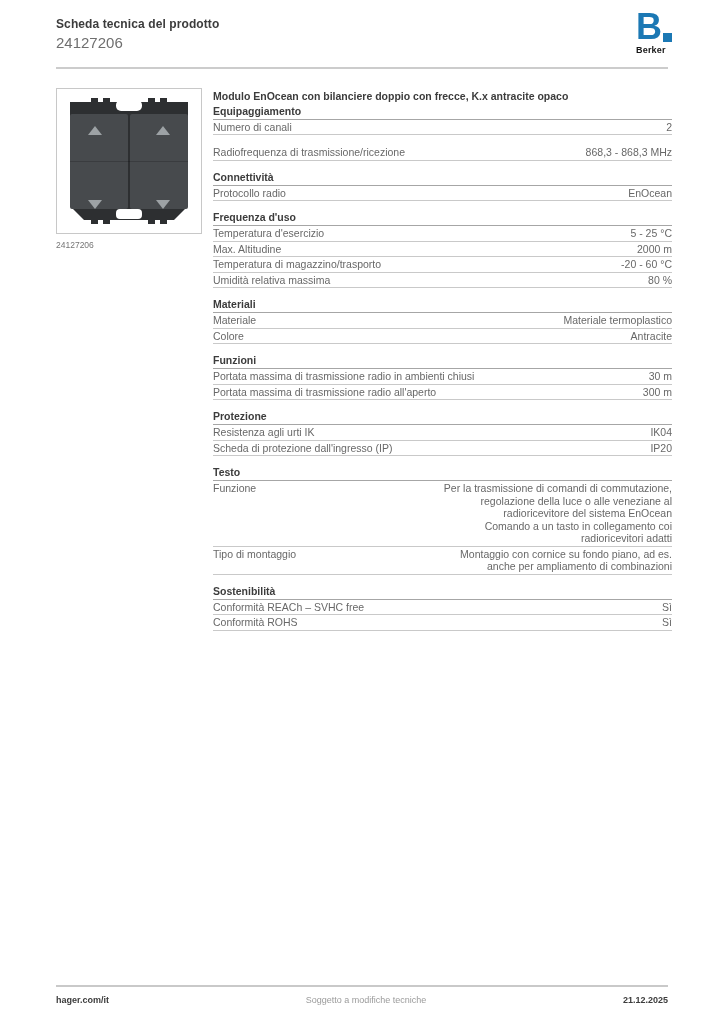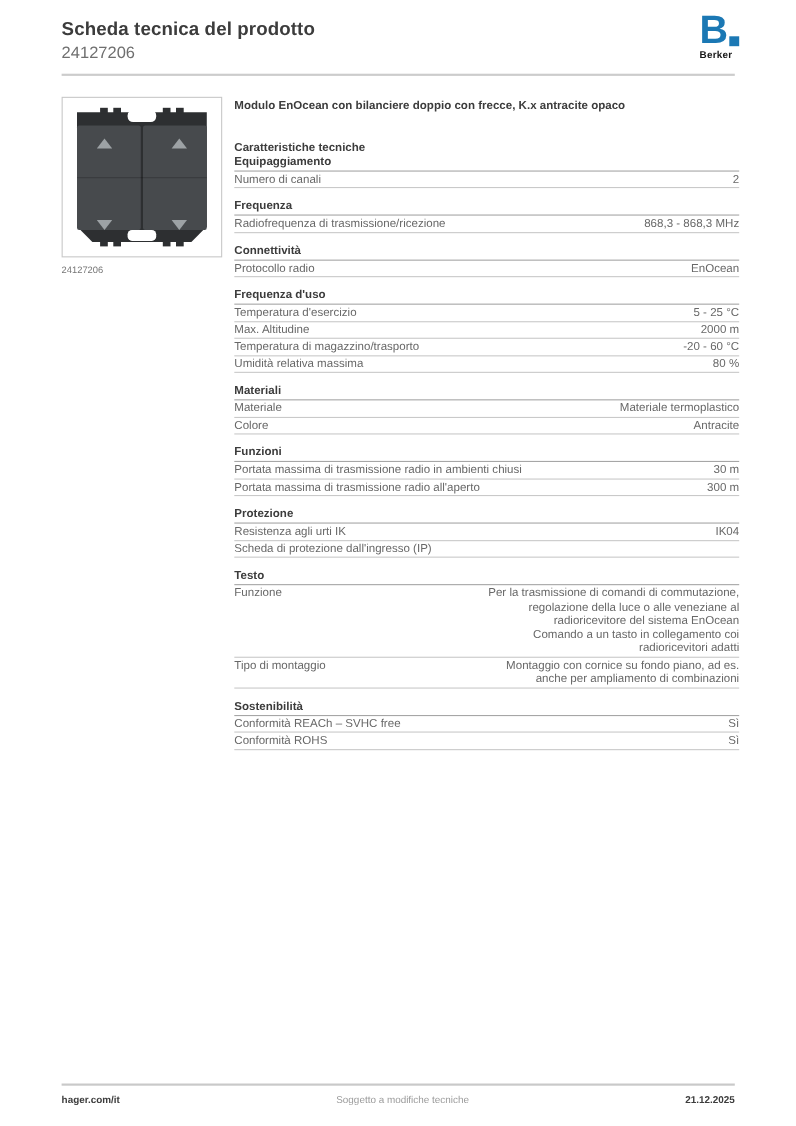--- a/index.html
+++ b/index.html
@@ -4,21 +4,21 @@
 <style>
   * { margin:0; padding:0; box-sizing:border-box; }
   html,body { background:#ffffff; }
   body { font-family:"Liberation Sans", sans-serif; }
   .page {
     position:relative; width:724px; height:1024px; background:#fff;
     overflow:hidden; margin:0 auto;
   }
   
   .header { position:absolute; left:56px; top:17px; }
-  .doc-title { font-size:17px; font-weight:bold; color:#3c3c3c; letter-spacing:.1px; }
+  .doc-title { font-size:12px; font-weight:bold; color:#3c3c3c; letter-spacing:.1px; }
   .doc-number { font-size:15px; color:#6f6f6f; margin-top:3px; }
   .logo { position:absolute; top:12px; left:636px; width:40px; }
   .logo-b-row { display:flex; align-items:flex-end; line-height:.85; }
   .logo-b { font-size:36px; font-weight:bold; color:#1b78b4; letter-spacing:-1px; }
   .logo-dot { display:inline-block; width:9px; height:9px; background:#1b78b4; margin-left:2px; margin-bottom:1px; }
   .logo-brand { font-size:9px; font-weight:bold; color:#161616; margin-top:2px; letter-spacing:.2px; }
   .rule-top { position:absolute; left:56px; top:67px; width:612px; height:2px; background:#cccccc; }
 
   
   .content { position:absolute; left:56px; top:88px; width:616px; display:flex; align-items:flex-start; }
@@ -99,31 +99,29 @@
           <polygon points="106,37 113,46 99,46" fill="#9da2a5"></polygon>
           <polygon points="31,111 45,111 38,120" fill="#9da2a5"></polygon>
           <polygon points="99,111 113,111 106,120" fill="#9da2a5"></polygon>
         </svg>
       </div>
       <div class="image-caption">24127206</div>
     </div>
 
     <div class="table-col">
       <div class="product-name">Modulo EnOcean con bilanciere doppio con frecce, K.x antracite opaco</div>
-      <div class="specs-heading">Caratteristiche tecniche</div>
       <div id="spec-sections">
           <div class="section">
             <div class="section-title">Equipaggiamento</div>
             <div class="spec-row">
               <div class="spec-label">Numero di canali</div>
               <div class="spec-value">2</div>
             </div>
           </div>
           <div class="section">
-            <div class="section-title">Frequenza</div>
             <div class="spec-row">
               <div class="spec-label">Radiofrequenza di trasmissione/ricezione</div>
               <div class="spec-value">868,3 - 868,3 MHz</div>
             </div>
           </div>
           <div class="section">
             <div class="section-title">Connettività</div>
             <div class="spec-row">
               <div class="spec-label">Protocollo radio</div>
               <div class="spec-value">EnOcean</div>
@@ -171,20 +169,21 @@
             </div>
           </div>
           <div class="section">
             <div class="section-title">Protezione</div>
             <div class="spec-row">
               <div class="spec-label">Resistenza agli urti IK</div>
               <div class="spec-value">IK04</div>
             </div>
             <div class="spec-row">
               <div class="spec-label">Scheda di protezione dall'ingresso (IP)</div>
+              <div class="spec-value">IP20</div>
             </div>
           </div>
           <div class="section">
             <div class="section-title">Testo</div>
             <div class="spec-row">
               <div class="spec-label">Funzione</div>
               <div class="spec-value">Per la trasmissione di comandi di commutazione,
 regolazione della luce o alle veneziane al
 radioricevitore del sistema EnOcean
 Comando a un tasto in collegamento coi

